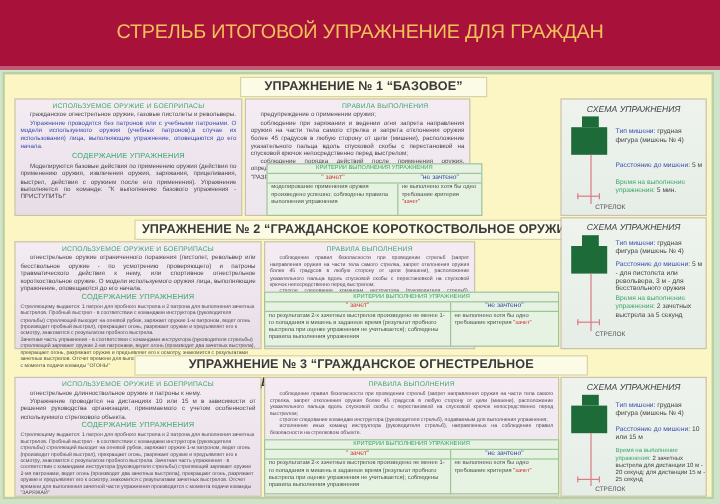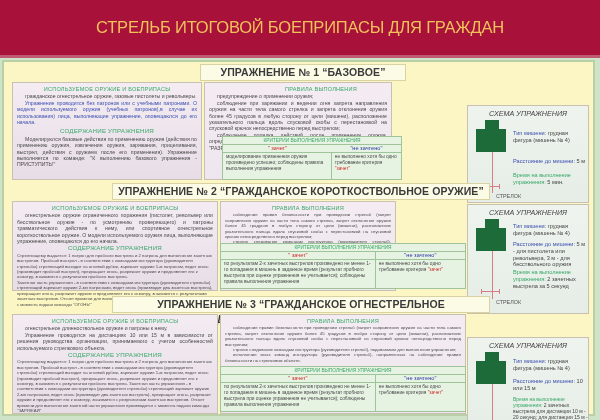--- a/index.html
+++ b/index.html
@@ -31,21 +31,20 @@
     position: absolute; background: linear-gradient(180deg,#f4ecf2 0%,#ece3ec 60%,#e6dde6 100%);
     border: 1px solid #c8c0b0; padding: 2px 4px; font-size: 5.2px; line-height: 6.4px; color: #4a4a4a;
   }
   .col-mid {
     position: absolute; background: linear-gradient(180deg,#f4ecf2 0%,#eee6ee 100%);
     border: 1px solid #c8c0b0; padding: 2px 4px; font-size: 5.2px; line-height: 6.4px; color: #4a4a4a;
   }
   .col-right {
     position: absolute; background: linear-gradient(180deg,#eef3ee 0%,#e6ede6 100%);
     border: 1px solid #c8c0b0;
-    margin-top: 23px;
   }
   .sub-h { color: #3aa86a; font-size: 5.6px; text-align: center; margin: 1px 0; letter-spacing: 0.2px; }
   .sub-h.big { font-size: 6.2px; }
   .para { text-indent: 8px; text-align: justify; }
   .small { font-size: 4.3px; line-height: 5.4px; }
   .crit {
     position: absolute; background: #e6f2e2; border: 1px solid #9fc49a;
   }
   .crit-title { height: 8px; border-bottom: 1px solid #9fc49a; color: #3aa86a; font-size: 4.8px; text-align: center; line-height: 7px; }
   .crit-row { display: flex; }
@@ -65,21 +64,21 @@
   .info .lbl-blue { color: #3b4fb0; }
   .info .lbl-green { color: #3aa86a; }
   .blue { color: #3b4fb0; }
 </style>
 </head>
 <body>
 
 <div class="poster">
 
   <div class="title-bar">
-    <div class="t">СТРЕЛЬБ ИТОГОВОЙ БОЕПРИПАСЫ ДЛЯ ГРАЖДАН</div>
+    <div class="t">СТРЕЛЬБ ИТОГОВОЙ УПРАЖНЕНИЕ ДЛЯ ГРАЖДАН</div>
   </div>
 
   <div class="board">
 
     <div class="section" style="top:0;height:120px;">
       <div class="ex-header" style="left:196px;top:2px;width:206px;">УПРАЖНЕНИЕ № 1 “БАЗОВОЕ”</div>
 
       <div class="col-left" style="left:8px;top:20px;width:190px;height:98px;">
         <div class="sub-h">ИСПОЛЬЗУЕМОЕ ОРУЖИЕ И БОЕПРИПАСЫ</div>
         <div class="para">гражданское огнестрельное оружие, газовые пистолеты и револьверы.</div>

